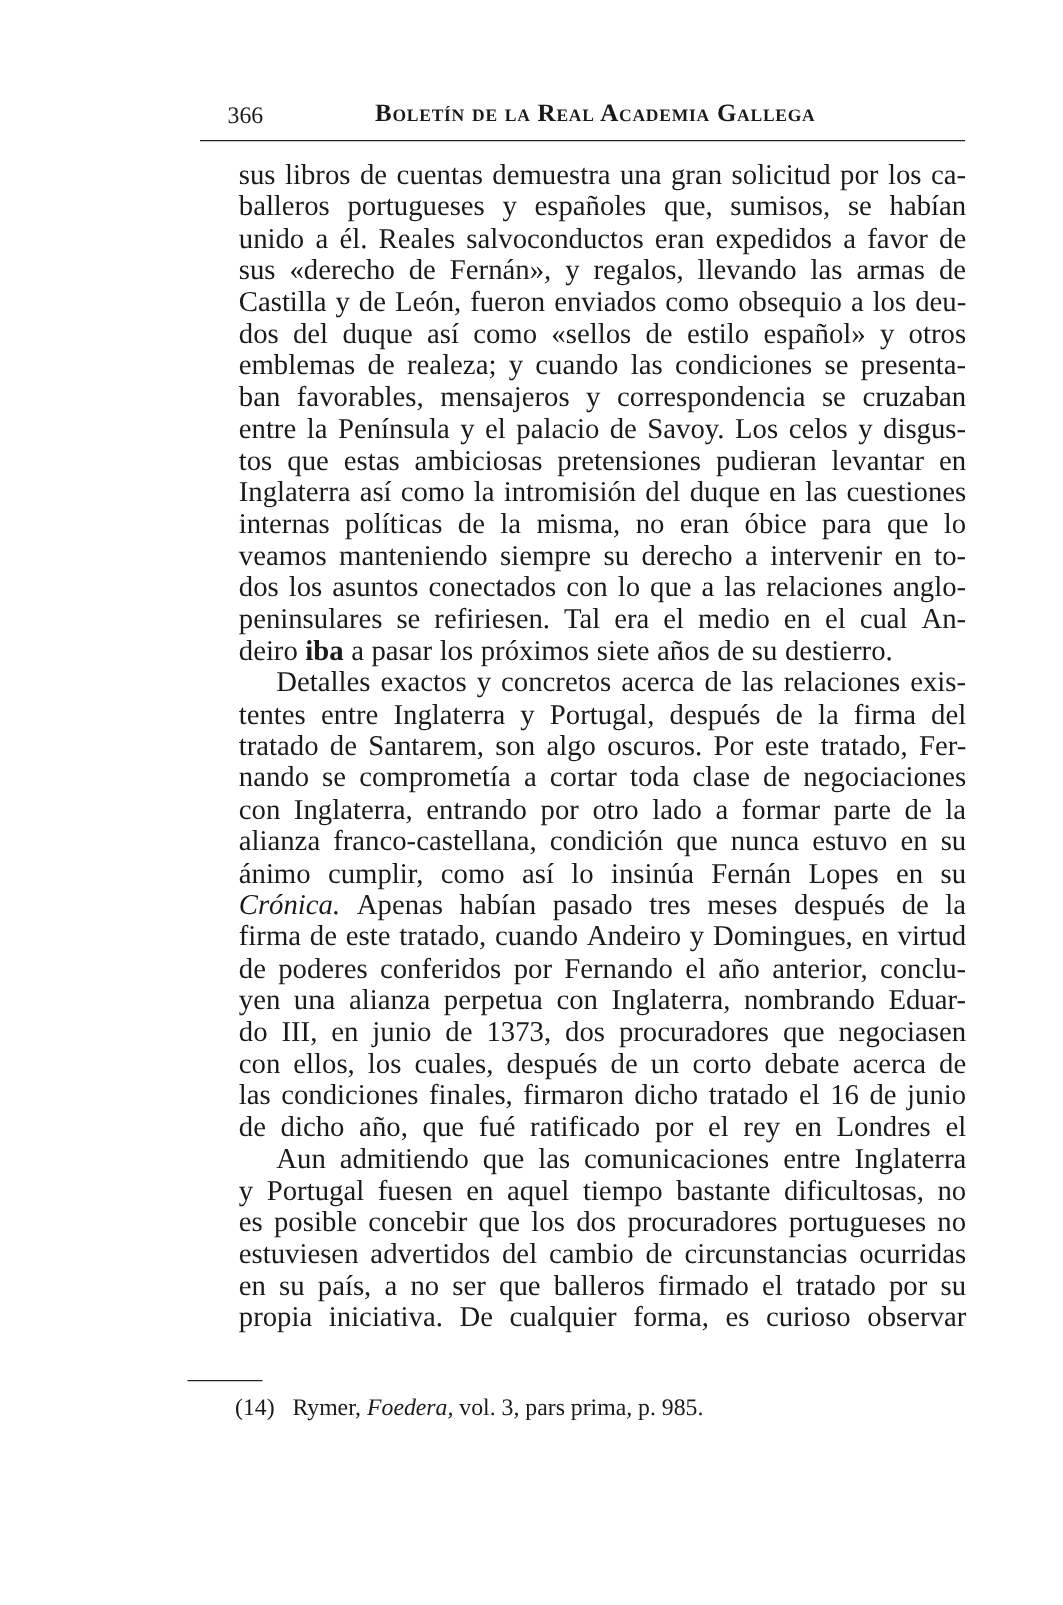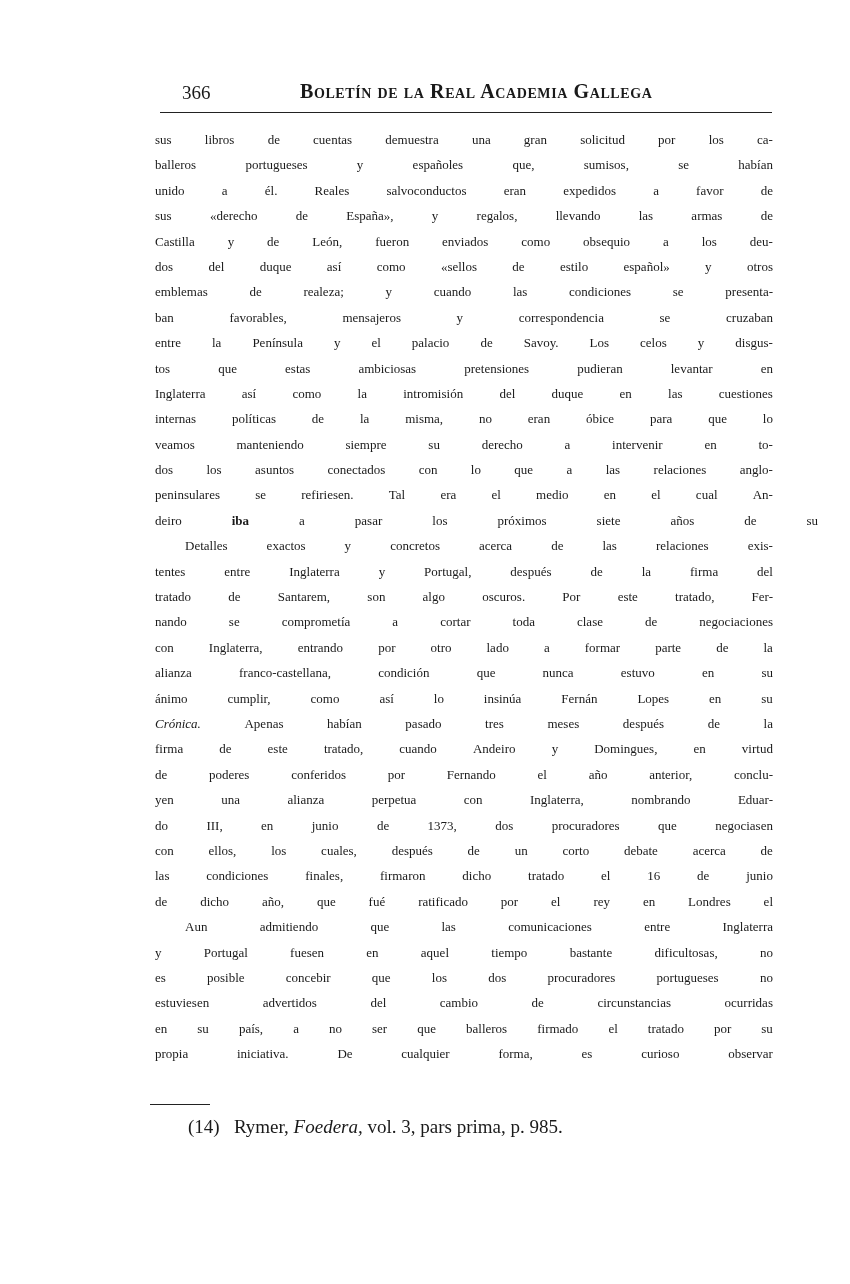--- a/index.html
+++ b/index.html
@@ -4,23 +4,23 @@
 <style>
   html, body { margin:0; padding:0; background:#ffffff; }
   body { width:850px; height:1284px; position:relative; overflow:hidden;
          font-family:"Liberation Serif","DejaVu Serif",serif; color:#1a1a1a; }
   .header { position:absolute; left:160px; top:80px; width:612px; height:26px; }
   .page-num { position:absolute; left:22px; top:2px; font-size:19px; }
   .running-title { position:absolute; left:140px; top:0; font-size:20px; letter-spacing:0.6px;
                    font-variant:small-caps; font-weight:bold;font-family:Liberation Serif, serif; }
   .header-rule { position:absolute; left:160px; top:112px; width:612px; height:0; border-top:1px solid #222; }
   .body-text { position:absolute; left:155px; top:127px; width:618px; }
-  .line { height:25.4px; line-height:25.4px; font-size:13px; white-space:nowrap;
-          display:flex; justify-content:space-between; }
-  .line.last { justify-content:flex-start;gap:44px; }
+  .line { height:25.4px; line-height:25.4px; font-size:23px; white-space:nowrap;
+          display:flex; justify-content:space-between;margin-left:36px; }
+  .line.last { justify-content:flex-start; }
   .line.indent { padding-left:30px; }
   .line span.w { display:inline-block; }
   .footnote-rule { position:absolute; left:150px; top:1104px; width:60px; border-top:1px solid #222; }
   .footnote { position:absolute; left:188px; top:1116px; font-size:19px; }
   .it { font-style:italic; }
 </style>
 </head>
 <body>
 
 <div class="header">
@@ -62,21 +62,21 @@
       <span class="w">eran</span>
       <span class="w">expedidos</span>
       <span class="w">a</span>
       <span class="w">favor</span>
       <span class="w">de</span>
     </div>
     <div class="line">
       <span class="w">sus</span>
       <span class="w">«derecho</span>
       <span class="w">de</span>
-      <span class="w">España»,</span>
+      <span class="w">Fernán»,</span>
       <span class="w">y</span>
       <span class="w">regalos,</span>
       <span class="w">llevando</span>
       <span class="w">las</span>
       <span class="w">armas</span>
       <span class="w">de</span>
     </div>
     <div class="line">
       <span class="w">Castilla</span>
       <span class="w">y</span>

